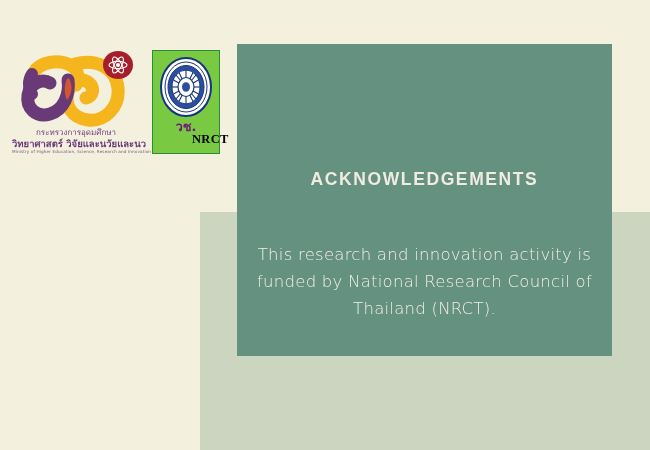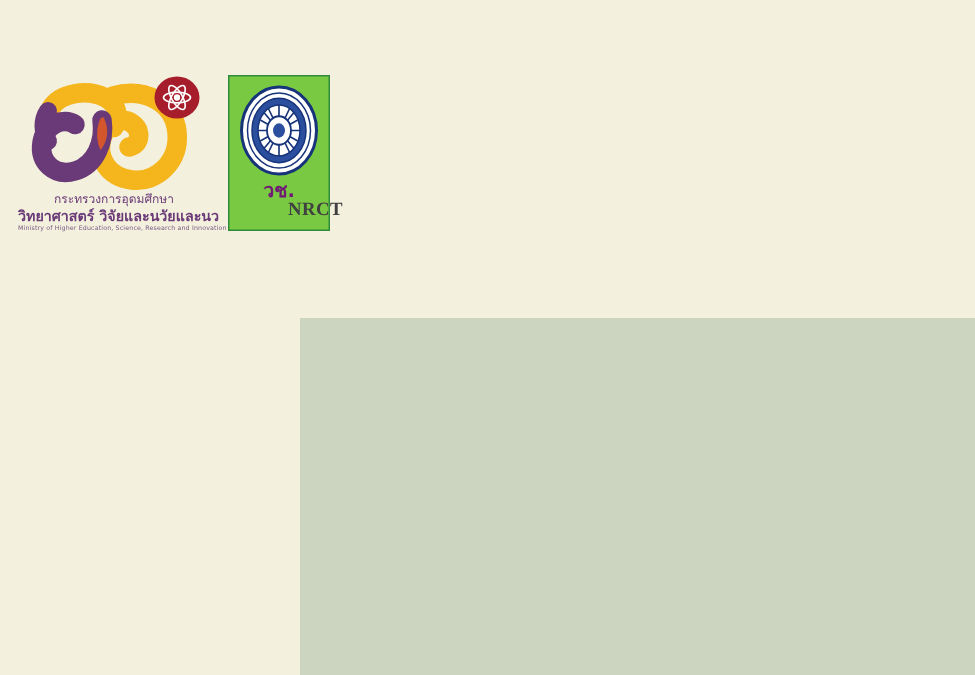--- a/index.html
+++ b/index.html
@@ -153,21 +153,21 @@
     font-size: 13px;
     font-weight: bold;
     font-family: "DejaVu Sans", sans-serif;
   }
   .nrct-en {
     position: absolute;
     left: 0;
     right: 0;
     top: 81px;
     text-align: center;
-    color: #404040;
+    color: #000000;
     font-size: 12.5px;
     font-weight: bold;
     letter-spacing: 0.3px;
     font-family: "Liberation Serif", serif;
     margin-left: 39px;
   }
 </style>
 </head>
 <body>
 
@@ -222,14 +222,18 @@
           <line x1="14.5" y1="38" x2="39.5" y2="24"></line>
         </g>
         <ellipse cx="27" cy="31" rx="8" ry="9.5" fill="#ffffff" stroke="#17347a" stroke-width="1.2"></ellipse>
         <ellipse cx="27" cy="31" rx="4" ry="4.8" fill="#2b4f9e"></ellipse>
       </svg>
       <div class="nrct-th">วช.</div>
       <div class="nrct-en">NRCT</div>
     </div>
   </div>
 
+  <div class="green-panel">
+    <div class="panel-title">ACKNOWLEDGEMENTS</div>
+    <div class="panel-body">This research and innovation activity is funded by National Research Council of Thailand (NRCT).</div>
+  </div>
 
 </div>
 
 </body></html>

